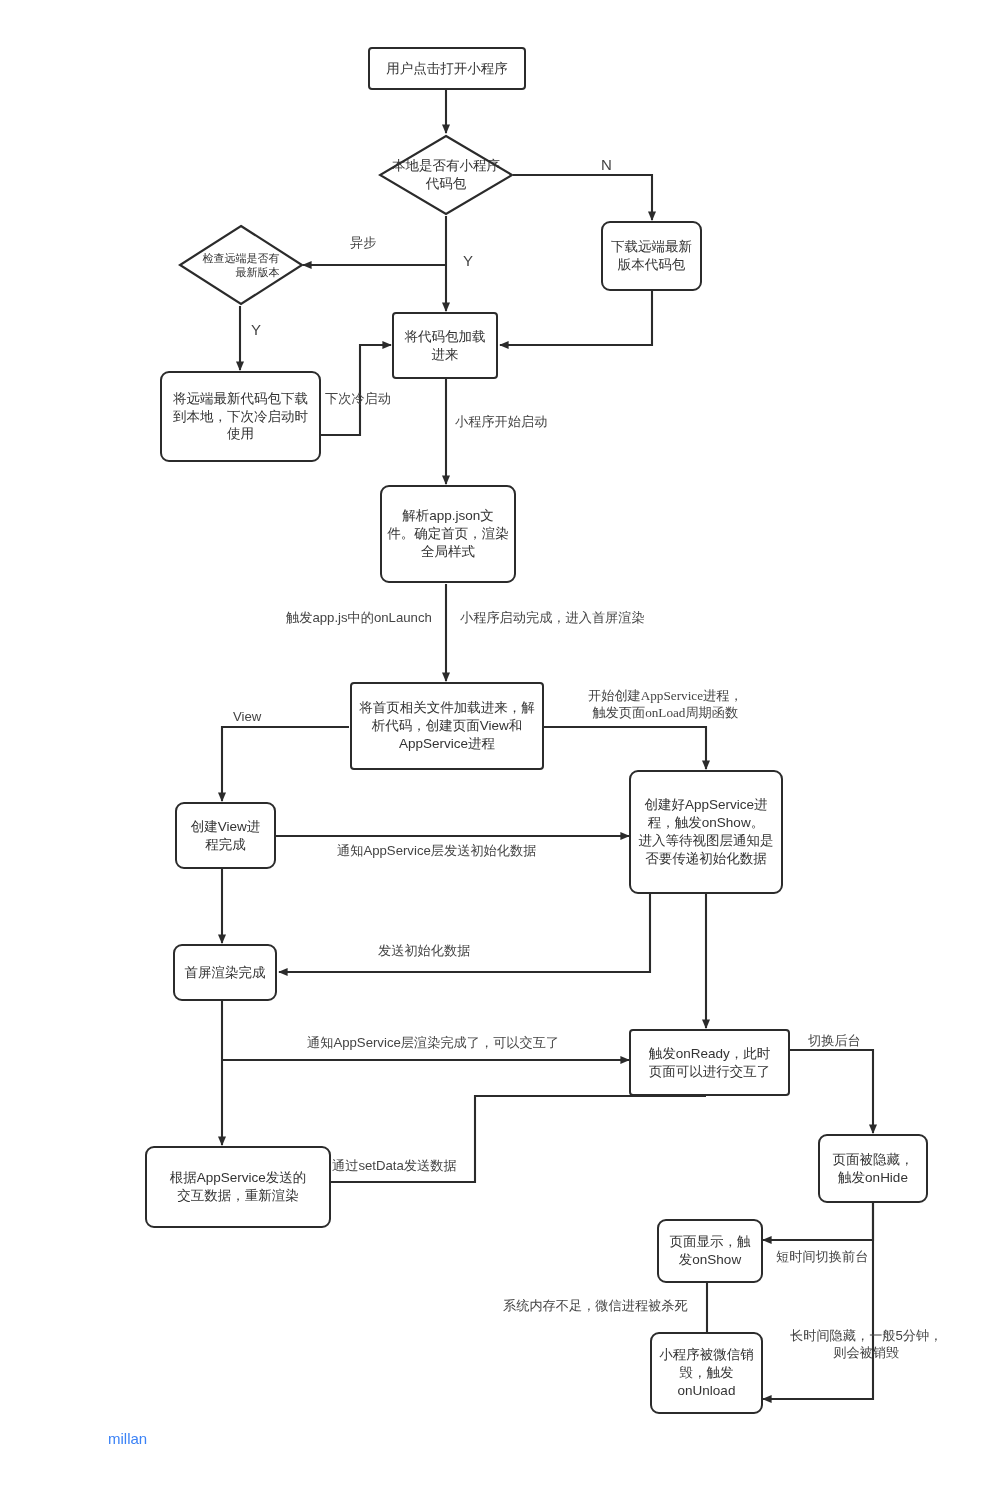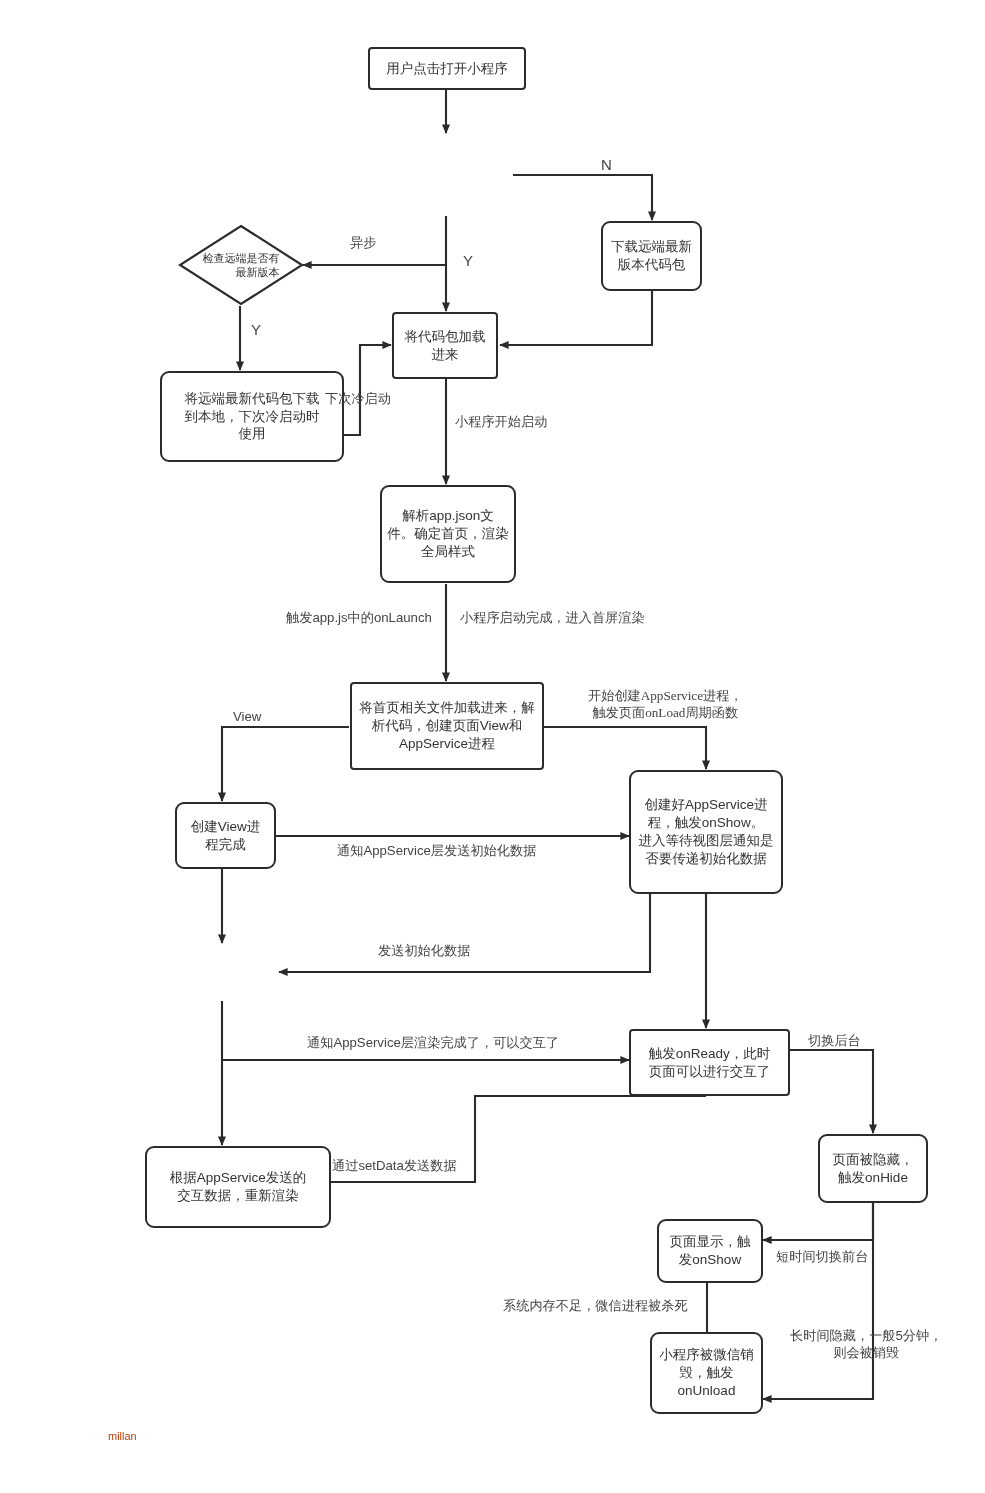--- a/index.html
+++ b/index.html
@@ -67,22 +67,22 @@
     color: #444444;
     font-size: 13.2px;
     line-height: 1.3;
     white-space: pre;
     z-index: 4;
     background: transparent;
   }
   .edge-label.ctr { text-align: center; }
   .signature {
     position: absolute;
-    color: #c2410c;
-    font-size: 11px;
+    color: #3b82f6;
+    font-size: 15px;
     z-index: 4;
   }
 </style>
 </head>
 <body>
 
 <div id="canvas">
 
   <svg class="layer" viewBox="0 0 985 1493" xmlns="http://www.w3.org/2000/svg">
     <defs>
@@ -135,40 +135,47 @@
       <path d="M707,1283 L707,1369"></path>
 
       <path d="M873,1203 L873,1399 L763,1399"></path>
     </g>
   </svg>
 
   <div class="node sharp" style="left:368px; top:47px; width:158px; height:43px;">
     <span style="white-space:pre-line;">用户点击打开小程序</span>
   </div>
 
+  <div class="diamond" style="left:378px; top:134px; width:136px; height:82px;">
+    <svg class="shape" viewBox="0 0 136 82" xmlns="http://www.w3.org/2000/svg">
+      <polygon points="68,2 134,41 68,80 2,41" fill="#ffffff" stroke="#2b2b2b" stroke-width="2.2"></polygon>
+    </svg>
+    <div class="dlabel" style="white-space:pre-line;">本地是否有小程序
+代码包</div>
+  </div>
 
   <div class="diamond" style="left:178px; top:224px; width:126px; height:82px;">
     <svg class="shape" viewBox="0 0 126 82" xmlns="http://www.w3.org/2000/svg">
       <polygon points="63,2 124,41 63,80 2,41" fill="#ffffff" stroke="#2b2b2b" stroke-width="2.2"></polygon>
     </svg>
     <div class="dlabel" style="white-space:pre-line; font-size:11px;text-align:right;">检查远端是否有
 最新版本</div>
   </div>
 
   <div class="node rounded" style="left:601px; top:221px; width:101px; height:70px;">
     <span style="white-space:pre-line;">下载远端最新
 版本代码包</span>
   </div>
 
   <div class="node sharp" style="left:392px; top:312px; width:106px; height:67px;">
     <span style="white-space:pre-line;">将代码包加载
 进来</span>
   </div>
 
-  <div class="node rounded" style="left:160px; top:371px; width:184px; height:91px;">
+  <div class="node rounded" style="left:160px; top:371px; width:161px; height:91px;">
     <span style="white-space:pre-line;">将远端最新代码包下载
 到本地，下次冷启动时
 使用</span>
   </div>
 
   <div class="node rounded" style="left:380px; top:485px; width:136px; height:98px;">
     <span style="white-space:pre-line;">解析app.json文
 件。确定首页，渲染
 全局样式</span>
   </div>
@@ -184,20 +191,23 @@
 程完成</span>
   </div>
 
   <div class="node rounded" style="left:629px; top:770px; width:154px; height:124px;">
     <span style="white-space:pre-line;">创建好AppService进
 程，触发onShow。
 进入等待视图层通知是
 否要传递初始化数据</span>
   </div>
 
+  <div class="node rounded" style="left:173px; top:944px; width:104px; height:57px;">
+    <span style="white-space:pre-line;">首屏渲染完成</span>
+  </div>
 
   <div class="node sharp" style="left:629px; top:1029px; width:161px; height:67px;">
     <span style="white-space:pre-line;text-align:center;">触发onReady，此时
 页面可以进行交互了</span>
   </div>
 
   <div class="node rounded" style="left:818px; top:1134px; width:110px; height:69px;">
     <span style="white-space:pre-line;">页面被隐藏，
 触发onHide</span>
   </div>

